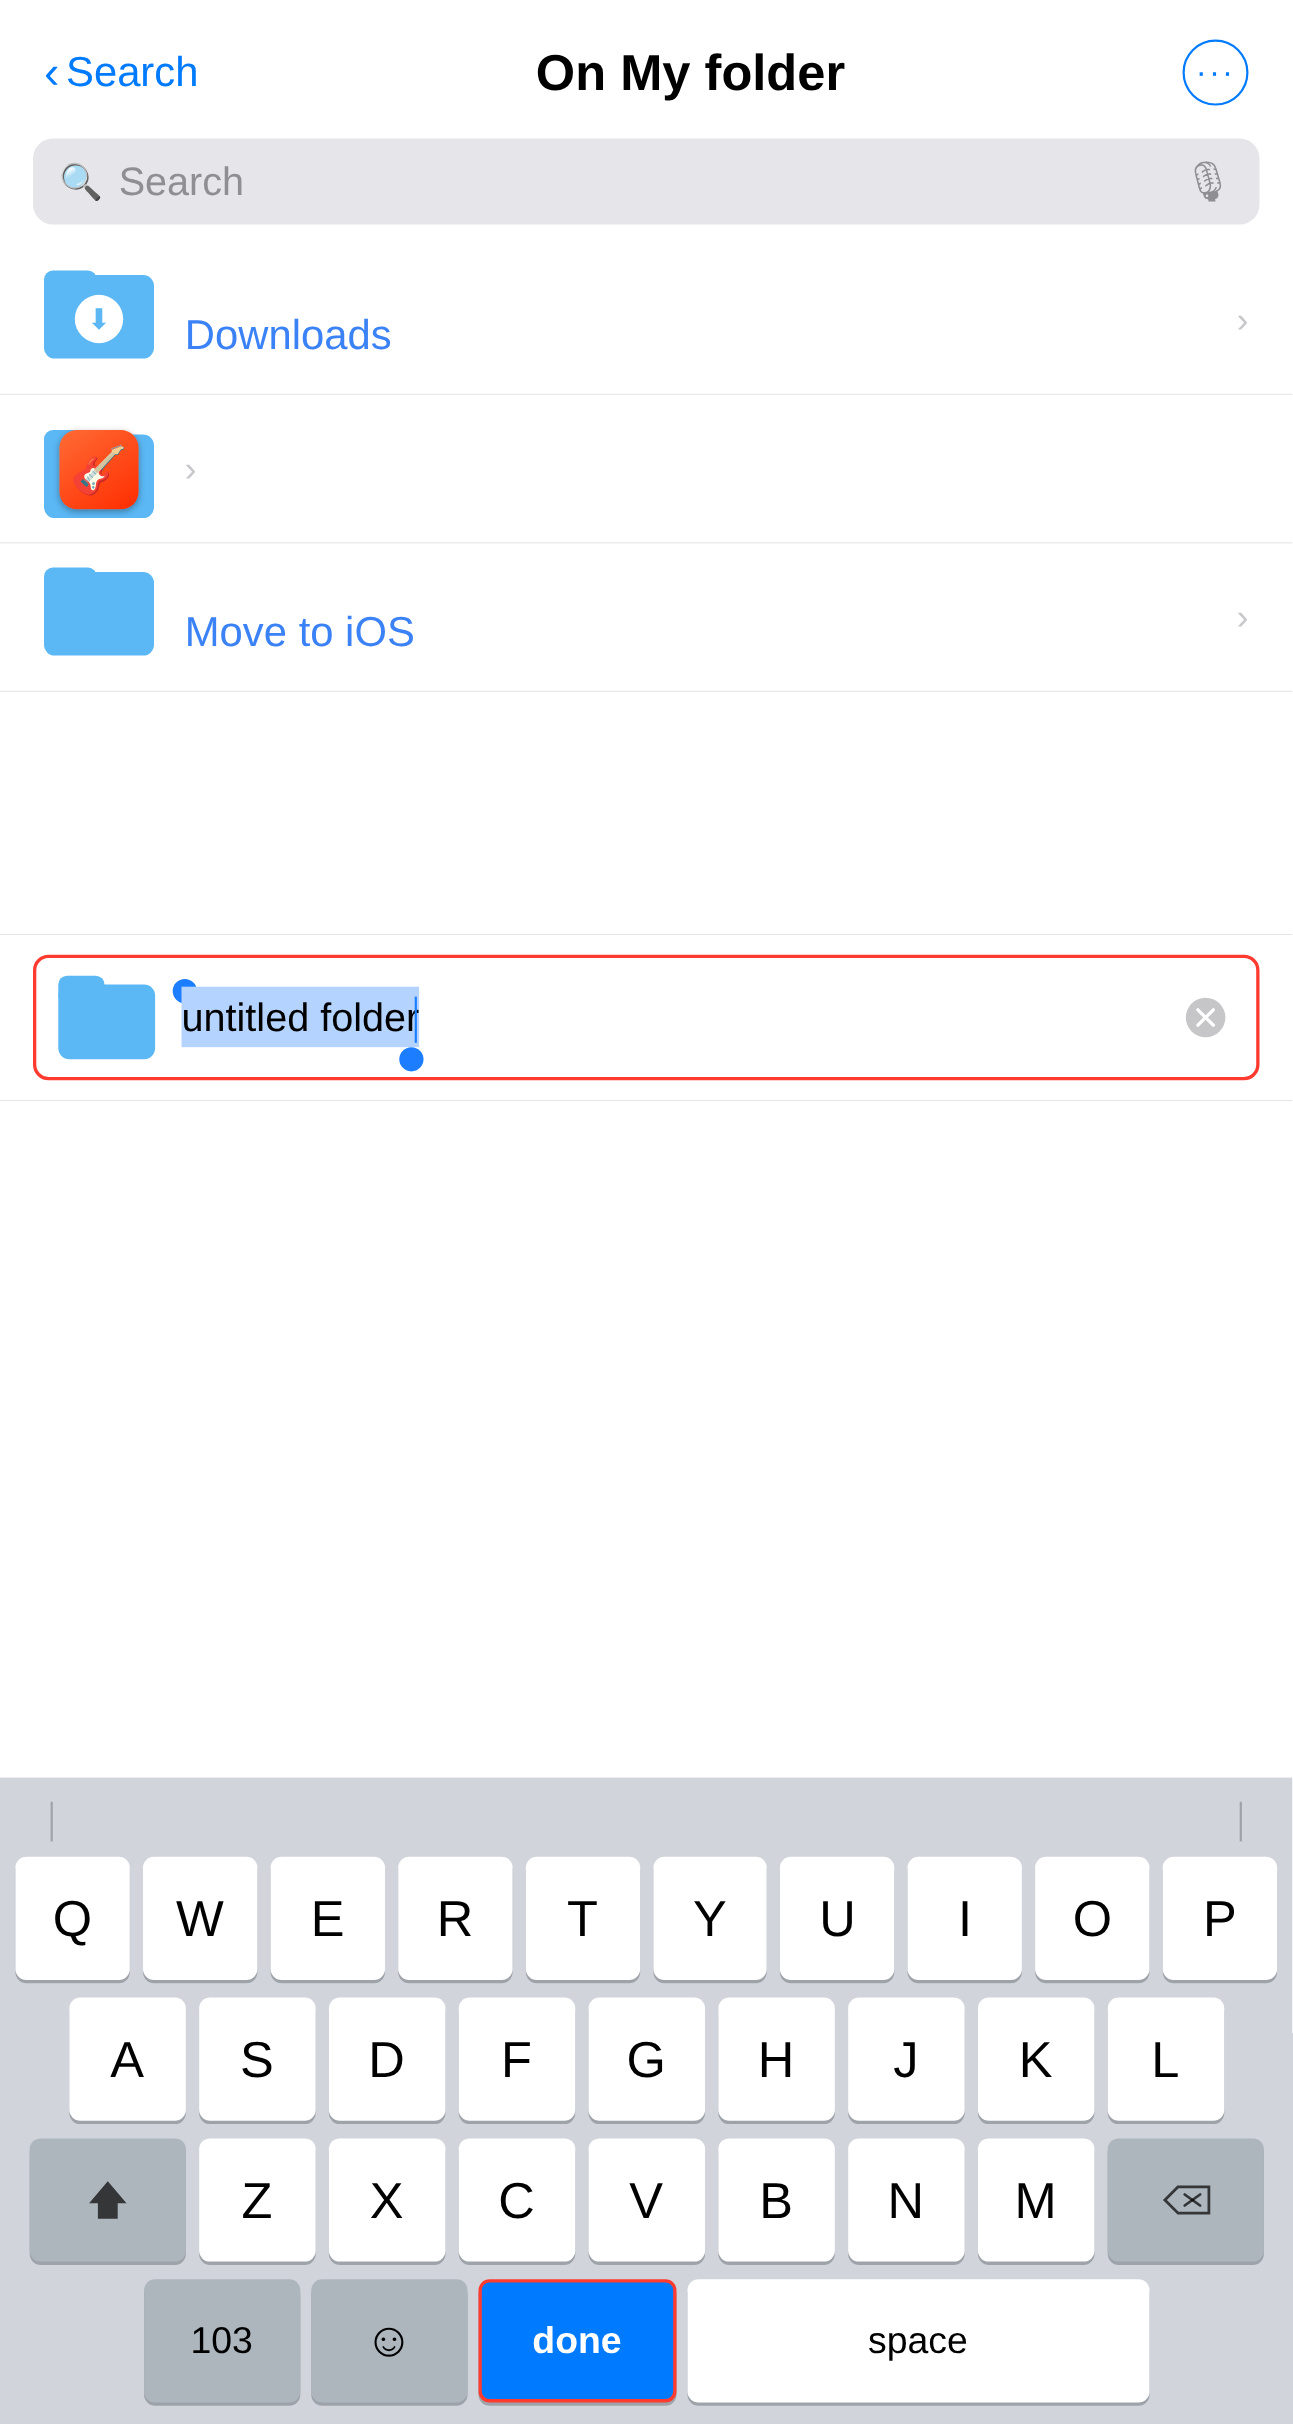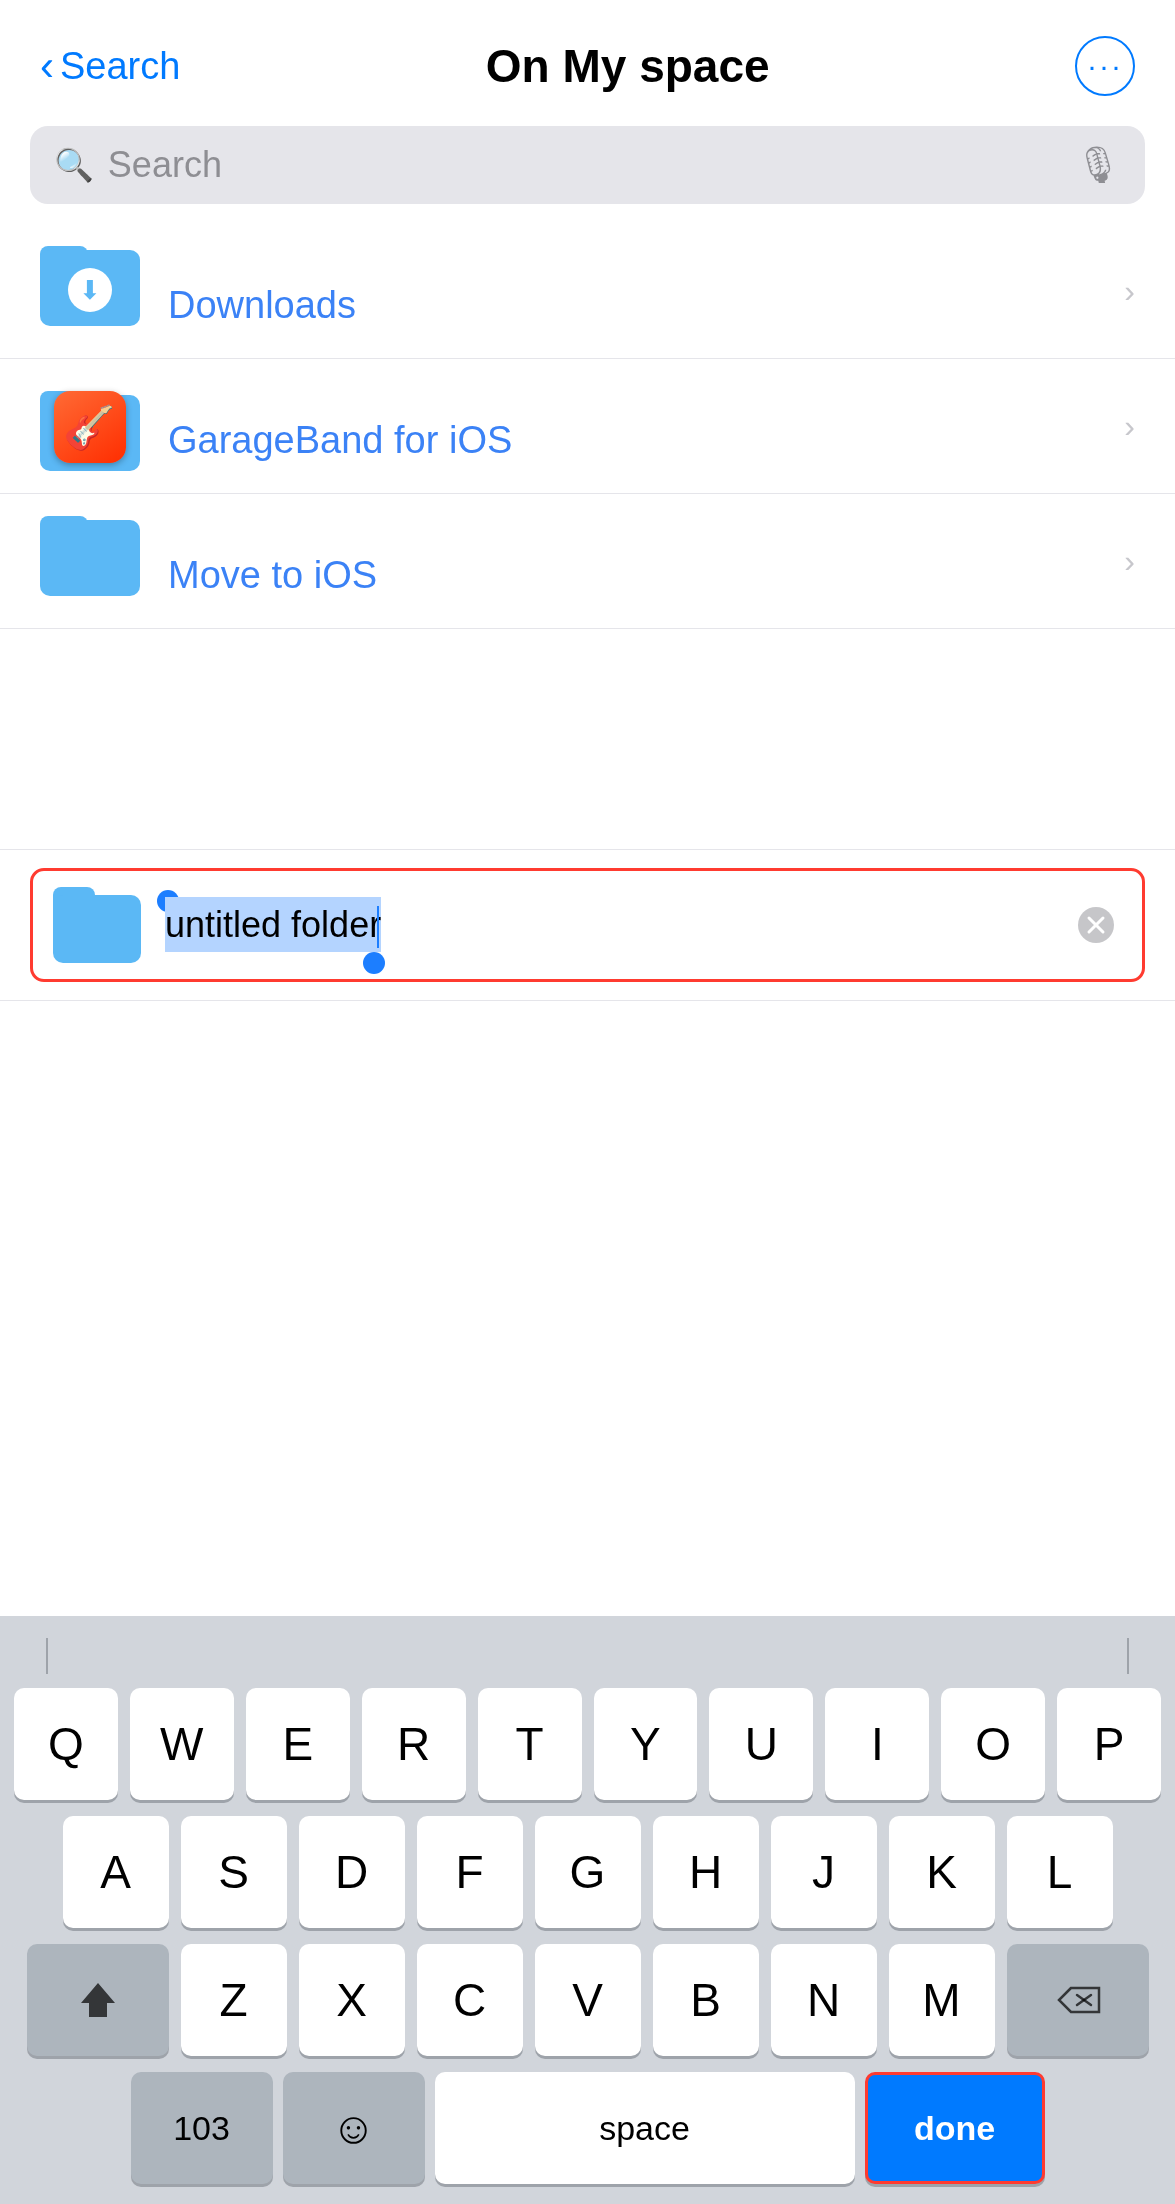--- a/index.html
+++ b/index.html
@@ -350,21 +350,21 @@
     }
   </style>
 </head>
 <body>
 
 <div class="header">
   <div class="header-browse">
     <span style="font-size:42px;">‹</span>
     <span>Search</span>
   </div>
-  <div class="header-title">On My space</div>
+  <div class="header-title">On My folder</div>
   <div class="header-more">
     <span>···</span>
   </div>
 </div>
 
 <div class="search-bar">
   <div class="search-left">
     <span class="search-icon-sym">🔍</span>
     <span class="search-placeholder">Search</span>
   </div>
@@ -384,21 +384,20 @@
     <span class="file-name">Downloads</span>
     <span class="chevron-right">›</span>
   </div>
 
   <div class="file-item">
     <div class="file-icon" style="position:relative;width:100px;height:90px;">
       <div style="position:absolute;bottom:0;left:0;width:100px;height:76px;background:#5BB8F5;border-radius:10px;"></div>
       <div style="position:absolute;top:10px;left:0;width:44px;height:20px;background:#5BB8F5;border-radius:8px 8px 0 0;"></div>
       <div style="position:absolute;bottom:8px;left:14px;width:72px;height:72px;border-radius:16px;background:linear-gradient(145deg,#FF6B35,#FF2D00);display:flex;align-items:center;justify-content:center;font-size:42px;box-shadow:0 2px 6px rgba(0,0,0,0.3);z-index:2;">🎸</div>
     </div>
-    <span class="file-name">GarageBand for iOS</span>
     <span class="chevron-right">›</span>
   </div>
 
   <div class="file-item">
     <div class="file-icon">
       <div class="folder-icon">
         <div class="folder-tab"></div>
         <div class="folder-body"></div>
       </div>
     </div>
@@ -548,21 +547,21 @@
       </div>
     </div>
 
     <div class="key-row bottom-row">
       <div class="key key-special key-123">
         <span>103</span>
       </div>
       <div class="key key-special key-emoji">
         <span style="font-size:44px;">☺</span>
       </div>
+      <div class="key key-done">
+        <span>done</span>
+      </div>
       <div class="key key-space">
         <span>space</span>
       </div>
-      <div class="key key-done">
-        <span>done</span>
-      </div>
     </div>
   </div>
 </div>
 
 </body></html>

